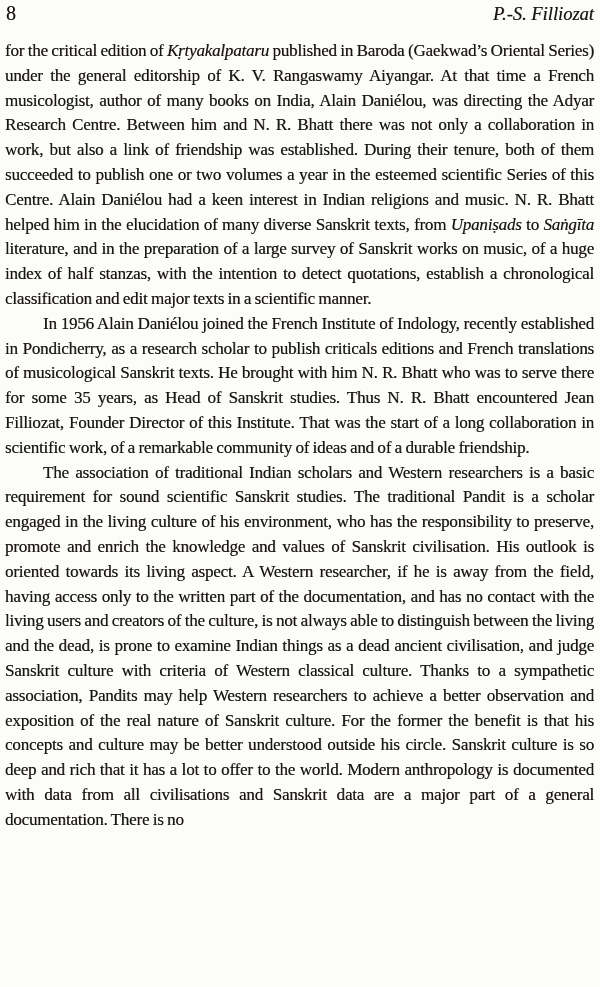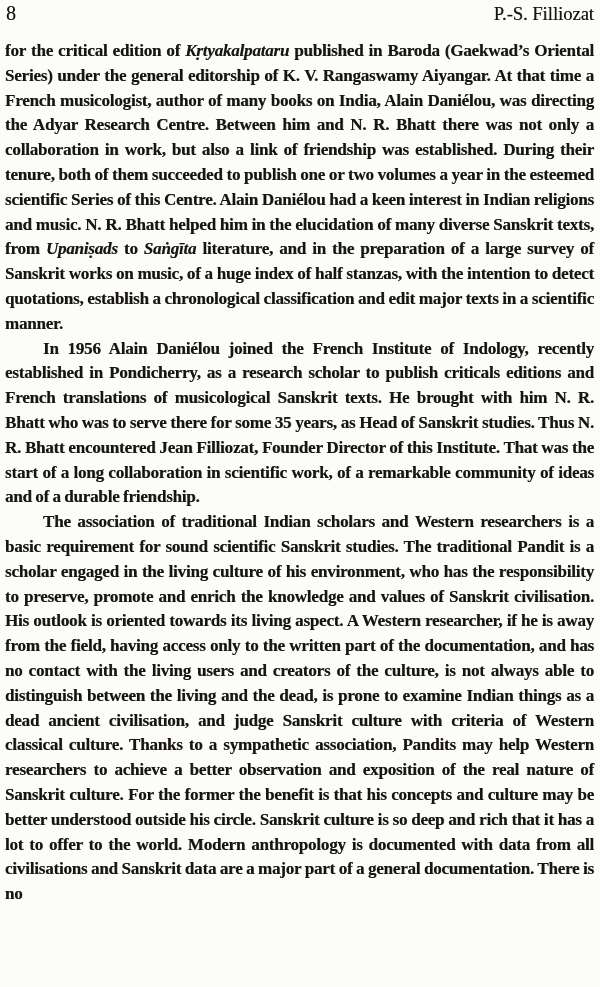--- a/index.html
+++ b/index.html
@@ -23,36 +23,36 @@
     display: flex;
     justify-content: space-between;
     align-items: baseline;
     padding: 0 1px 0 1px;
   }
   .page-number {
     font-size: 20px;
     letter-spacing: 0;
   }
   .running-title {
+    font-style: italic;
     font-size: 18.5px;
     text-align: right;
   }
   .page-body {
     margin-top: 14px;
     padding: 0 1px 0 0;
     text-align: justify;
     font-size: 17px;
     line-height: 24.8px;
     letter-spacing: -0.2px;
     word-spacing: -0.6px;
   }
   .page-body p {
     margin: 0;
     padding: 0;
-    font-weight: bold;
   }
   .page-body p.indent {
     text-indent: 38px;
   }
   .it { font-style: italic; }
 </style>
 </head>
 <body>
 
 <div class="page">

